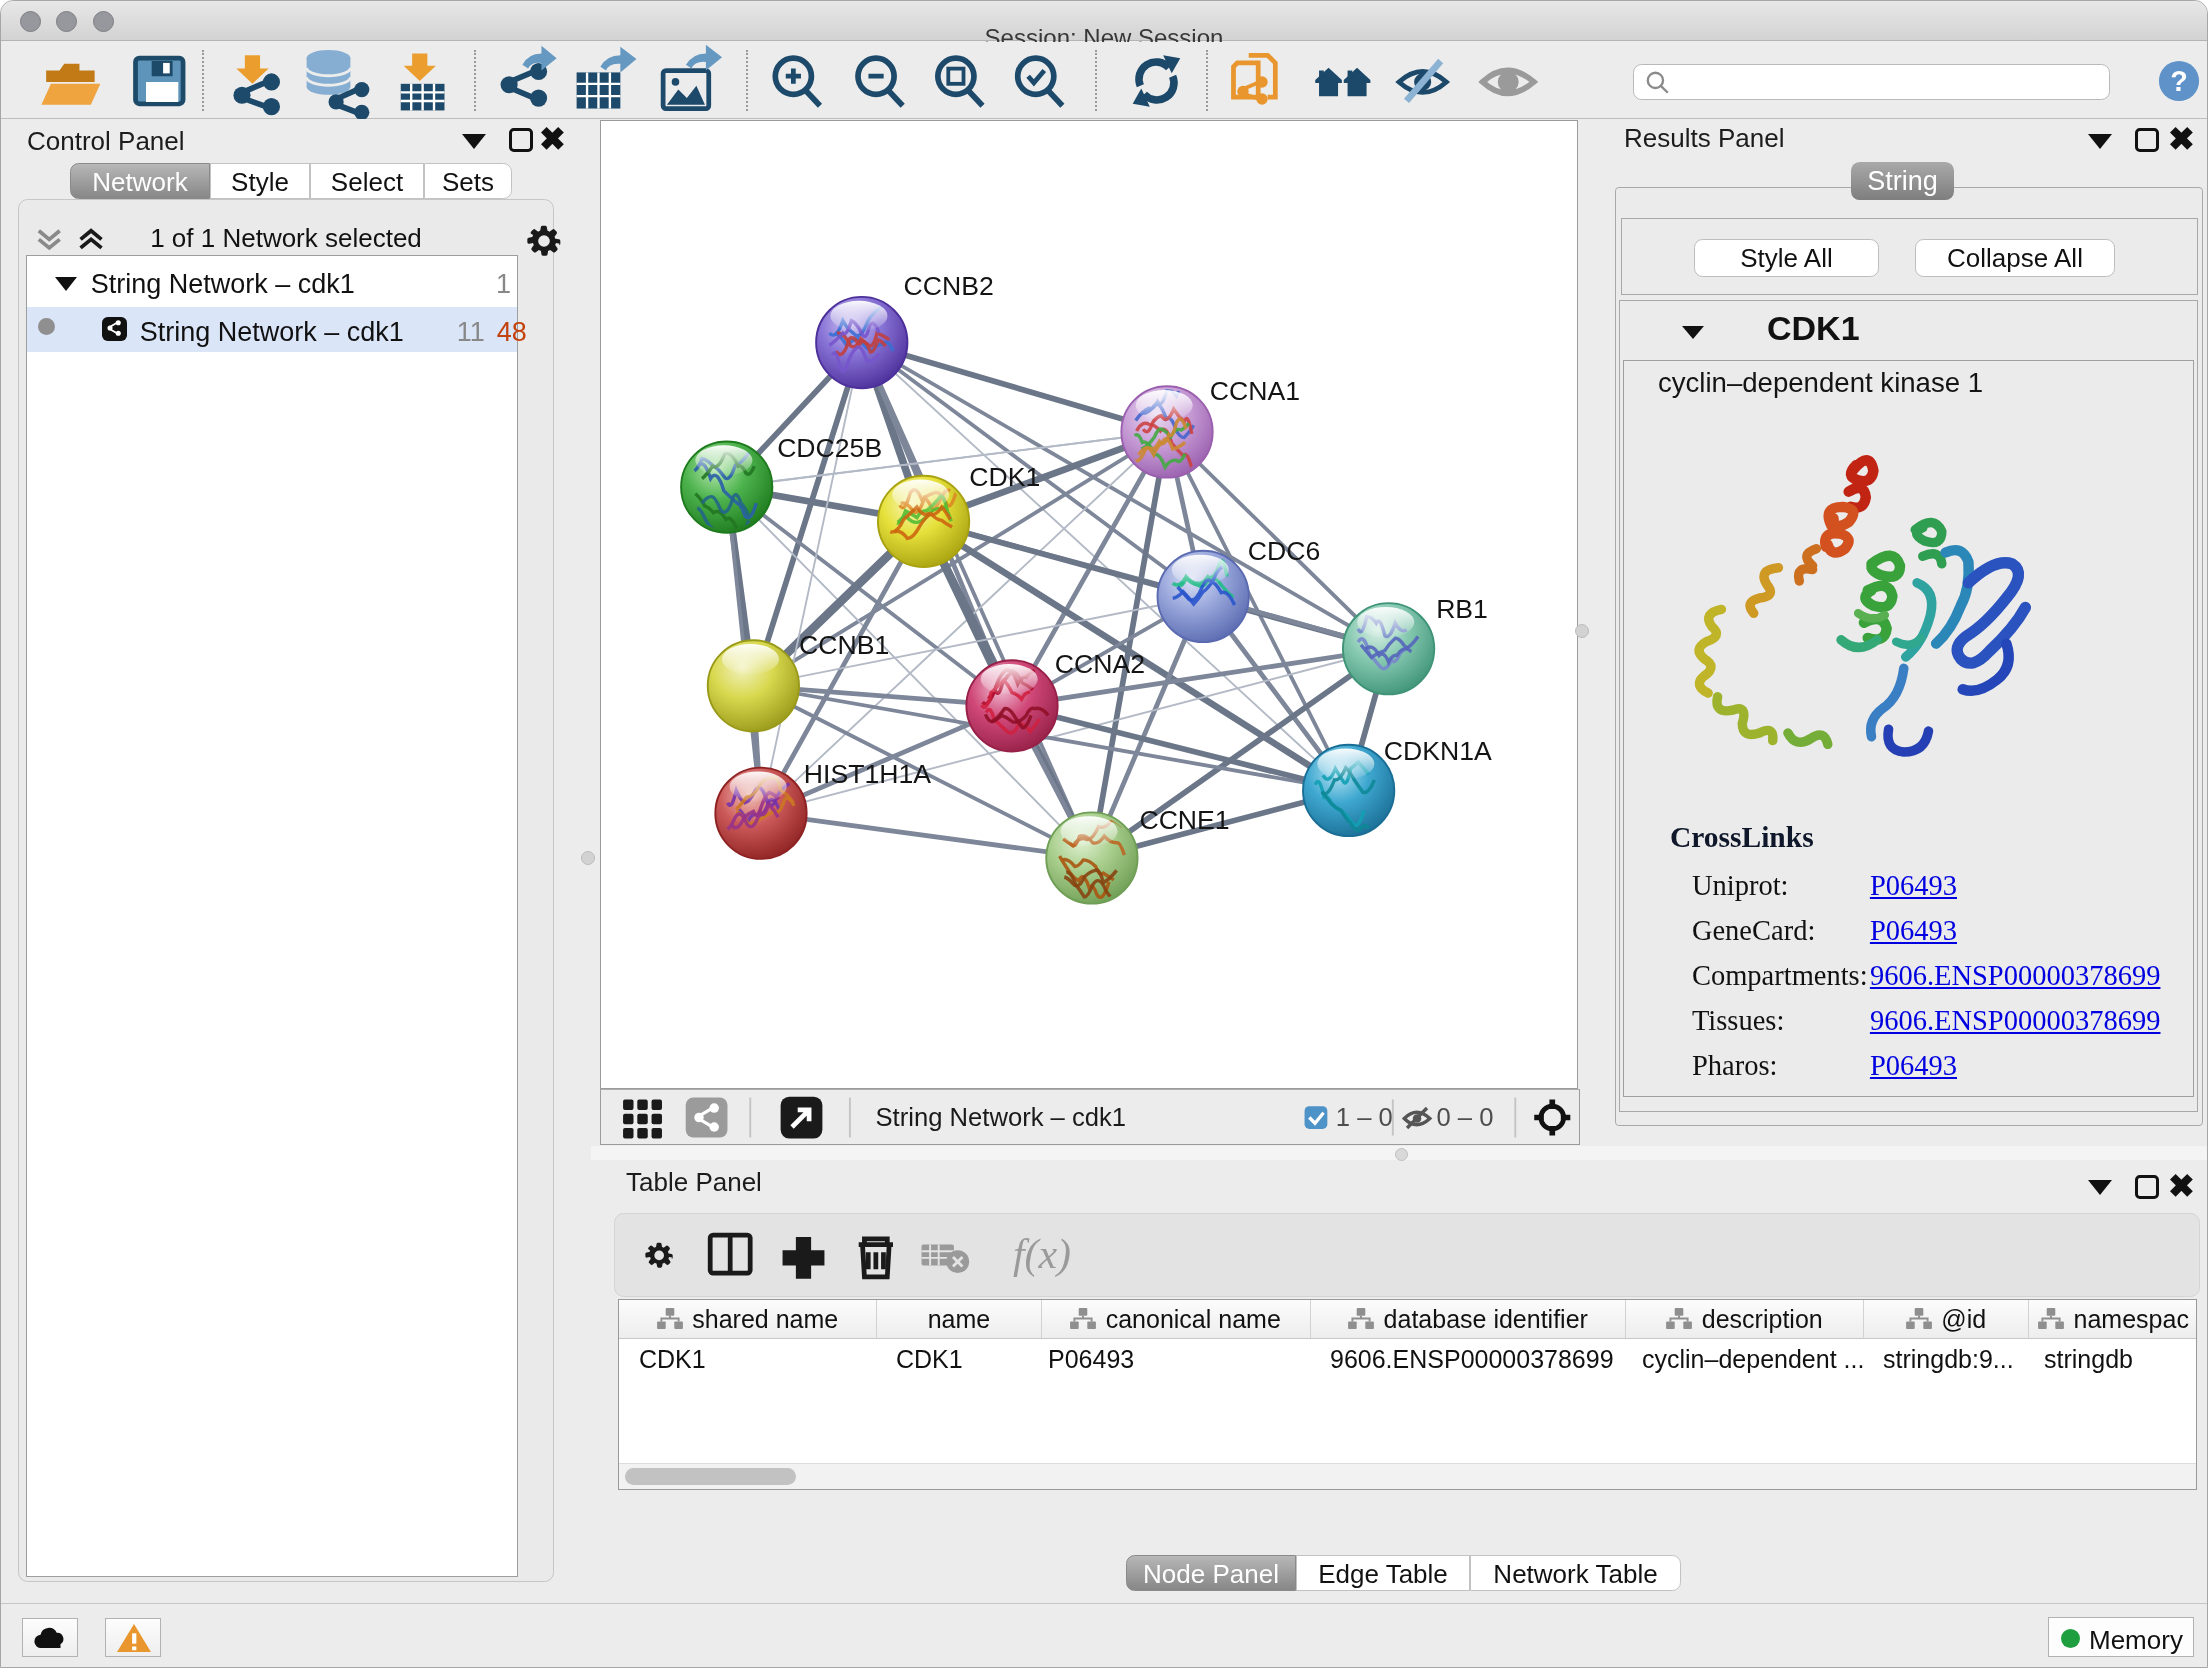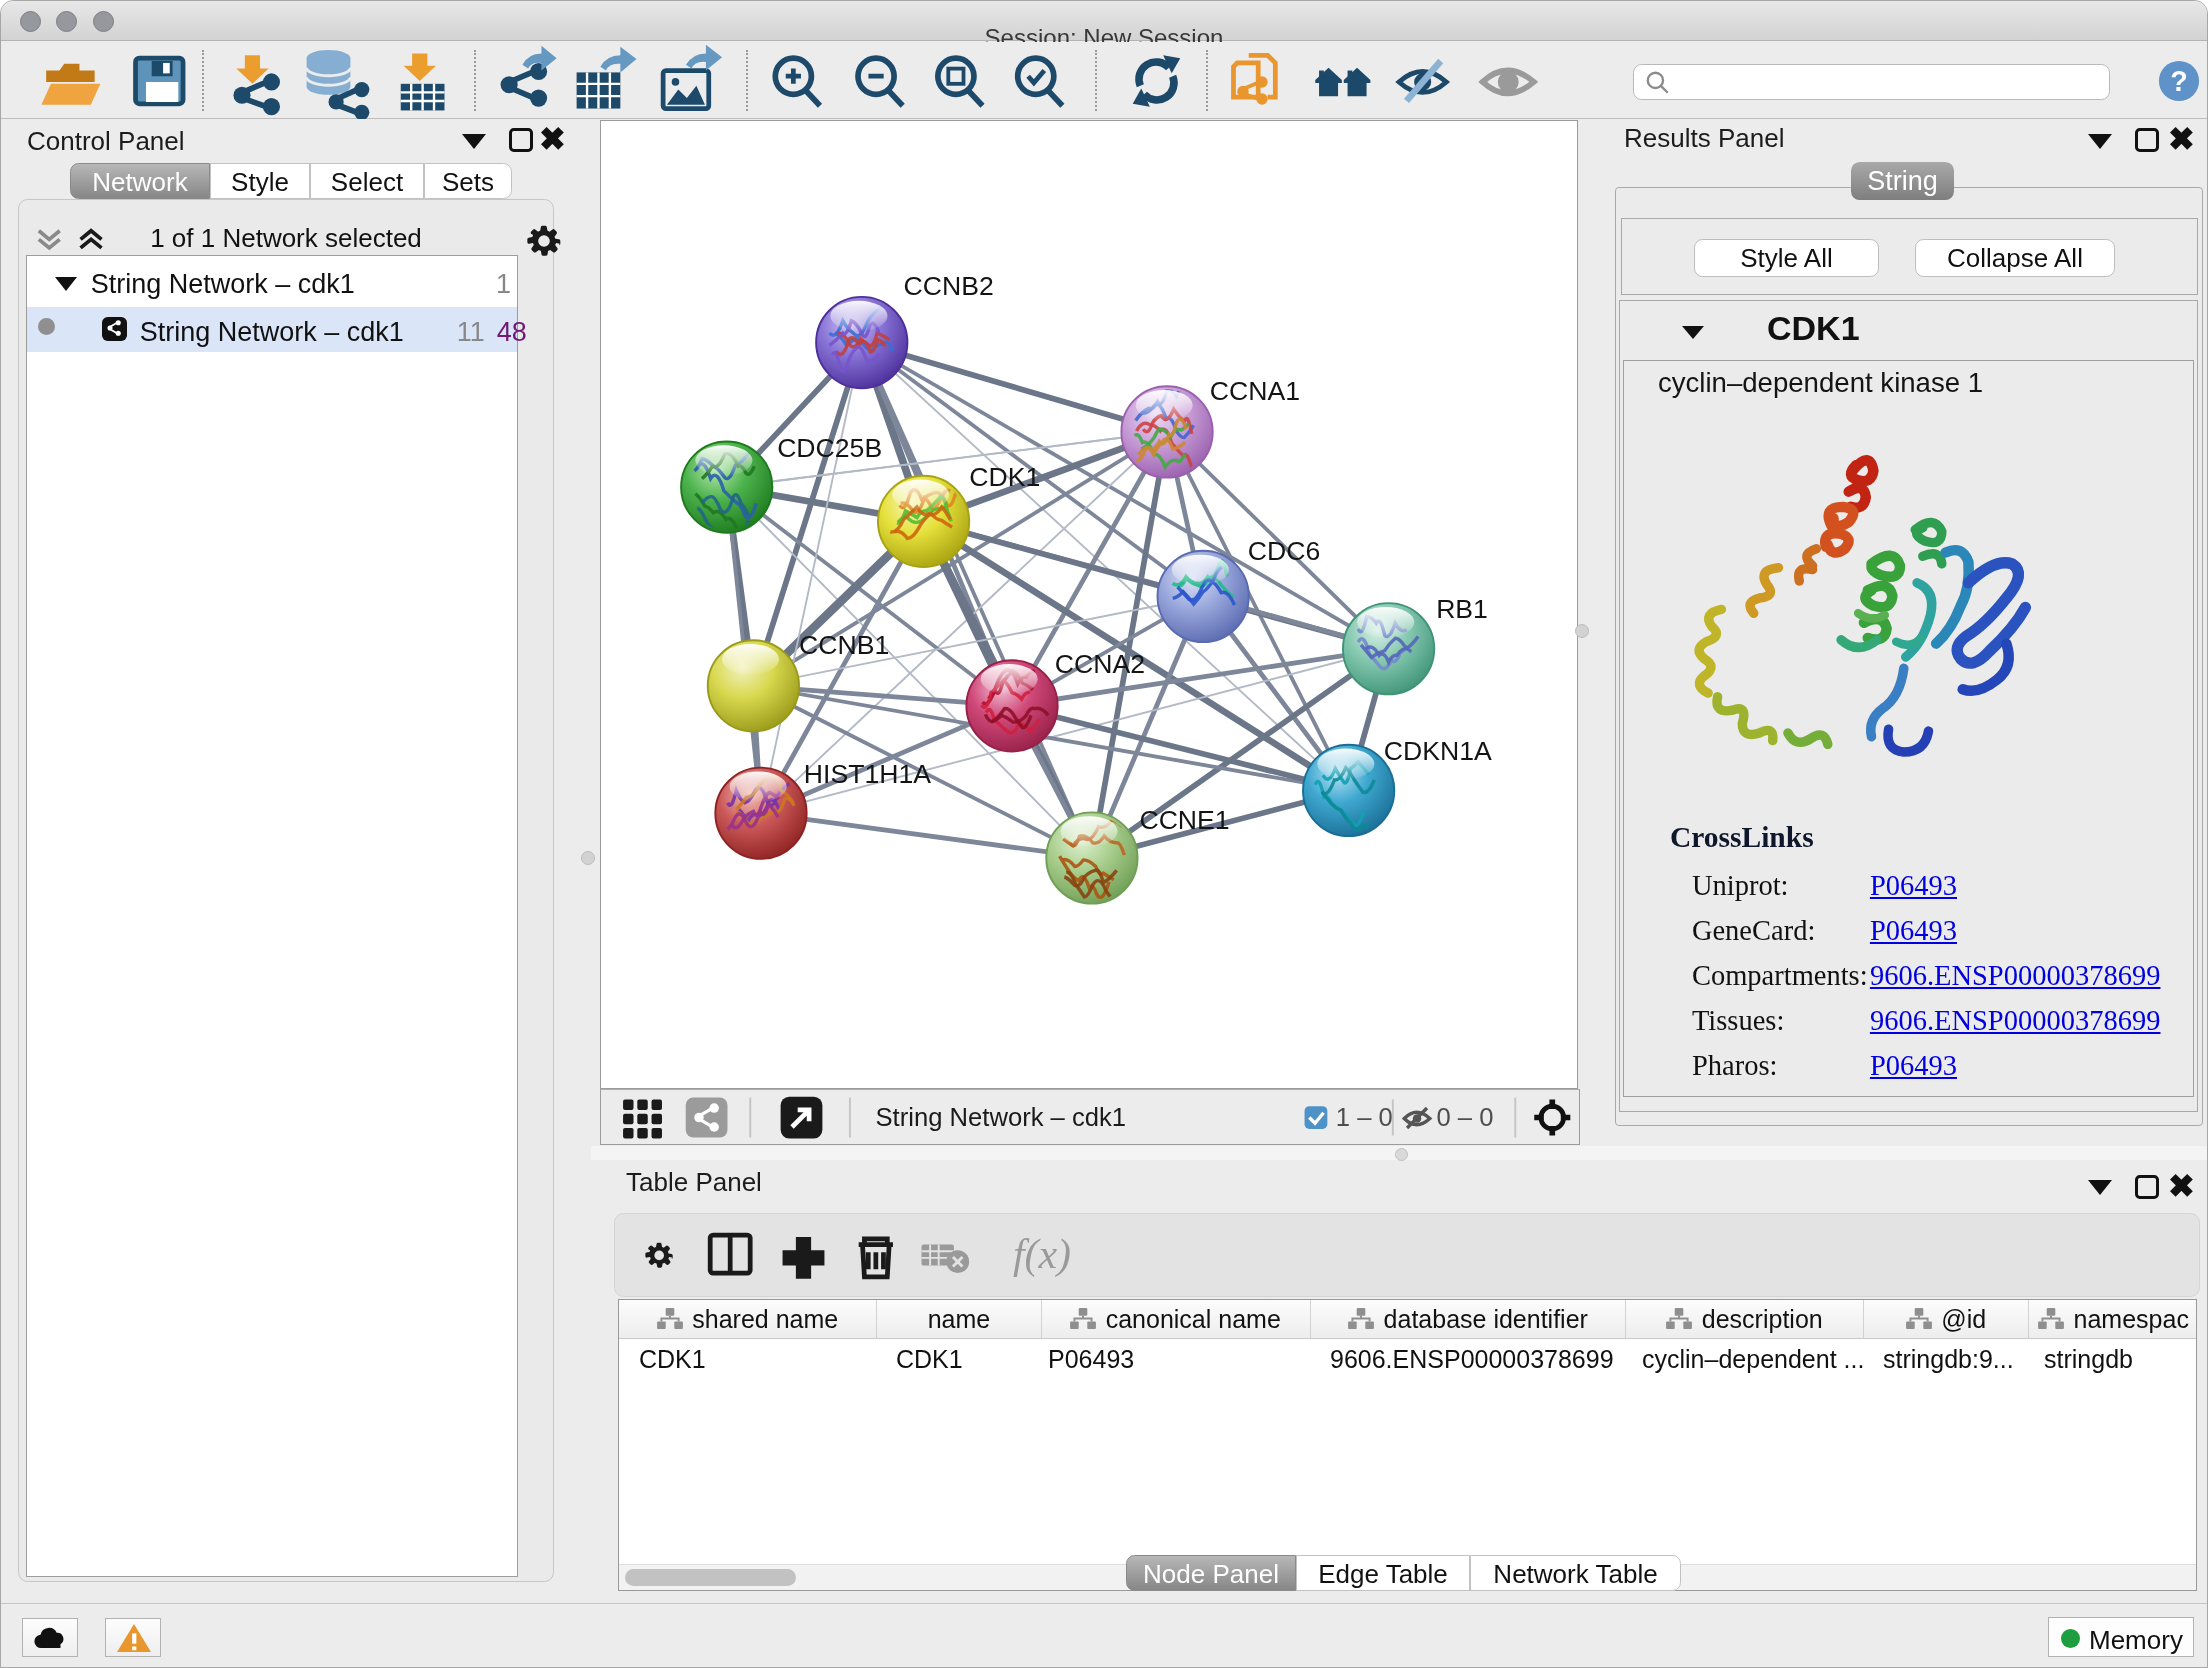--- a/index.html
+++ b/index.html
@@ -22,21 +22,21 @@
 
 .tab { position:absolute; height:36px; font-size:26px; text-align:center; line-height:36px; background:#fff; color:#111; border:1px solid #c2c2c2; }
 .tabsel { background:linear-gradient(#b7b7b7,#878787); color:#fff; border:1px solid #8a8a8a; }
 
 #cp-box { position:absolute; left:17px; top:198px; width:536px; height:1383px; background:#eaeaea; border:1px solid #c6c6c6; border-radius:9.5px; }
 #cp-list { position:absolute; left:6.7px; top:55px; width:492px; height:1322px; background:#fff; border:1px solid #9d9d9d; }
 
 .rbox { position:absolute; border:1px solid #a8a8a8; background:#ebebeb; }
 .btn { position:absolute; background:#fff; border:1px solid #bdbdbd; border-radius:8.6px; font-size:26px; color:#111; text-align:center; }
 
-#tablebox { position:absolute; left:617px; top:1298px; width:1579px; height:292px; background:#fff; border:1px solid #999; }
+#tablebox { position:absolute; left:617px; top:1298px; width:1579px; height:191px; background:#fff; border:1px solid #999; }
 .th { position:absolute; top:0; height:38px; border-right:1px solid #d2d2d2; font-size:25px; color:#111; display:flex; align-items:center; justify-content:center; gap:9.5px; }
 .td { position:absolute; top:40px; height:38px; font-size:25px; color:#111; display:flex; align-items:center; }
 a.lnk { color:#0000e0; }
 </style>
 </head>
 <body>
 <div id="win">
 
   <div id="titlebar">
     <div class="tl" style="left:19px;"></div>
@@ -230,21 +230,21 @@
               <g fill="#fff">
                 <circle cx="6" cy="12" r="3.4"></circle>
                 <circle cx="17" cy="5" r="3.4"></circle>
                 <circle cx="17" cy="19" r="3.4"></circle>
                 <path d="M5 11 L17 4 M5 13 L17 20" stroke="#fff" stroke-width="2.4"></path>
               </g>
             </svg>
         </div>
         <div style="position:absolute; left:113px; top:9.5px; font-size:27px; color:#111;">String Network – cdk1</div>
         <div style="position:absolute; left:430px; top:9.5px; font-size:27px; color:#888;">11</div>
-        <div style="position:absolute; left:470px; top:9.5px; font-size:27px; color:#701a75;">48</div>
+        <div style="position:absolute; left:470px; top:9.5px; font-size:27px; color:#c2410c;">48</div>
       </div>
     </div>
   </div>
 
   <div style="position:absolute; left:599px; top:119px; width:978px; height:969px; background:#fff; border:1px solid #9b9b9b;">
 <svg width="978" height="969" viewBox="0 0 1028 1019" style="position:absolute;left:0;top:0;">
 <defs>
 <radialGradient id="gCCNB2" cx="38%" cy="30%" r="75%">
             <stop offset="0%" stop-color="#cdc3f0"></stop>
             <stop offset="45%" stop-color="#8873d6"></stop>

